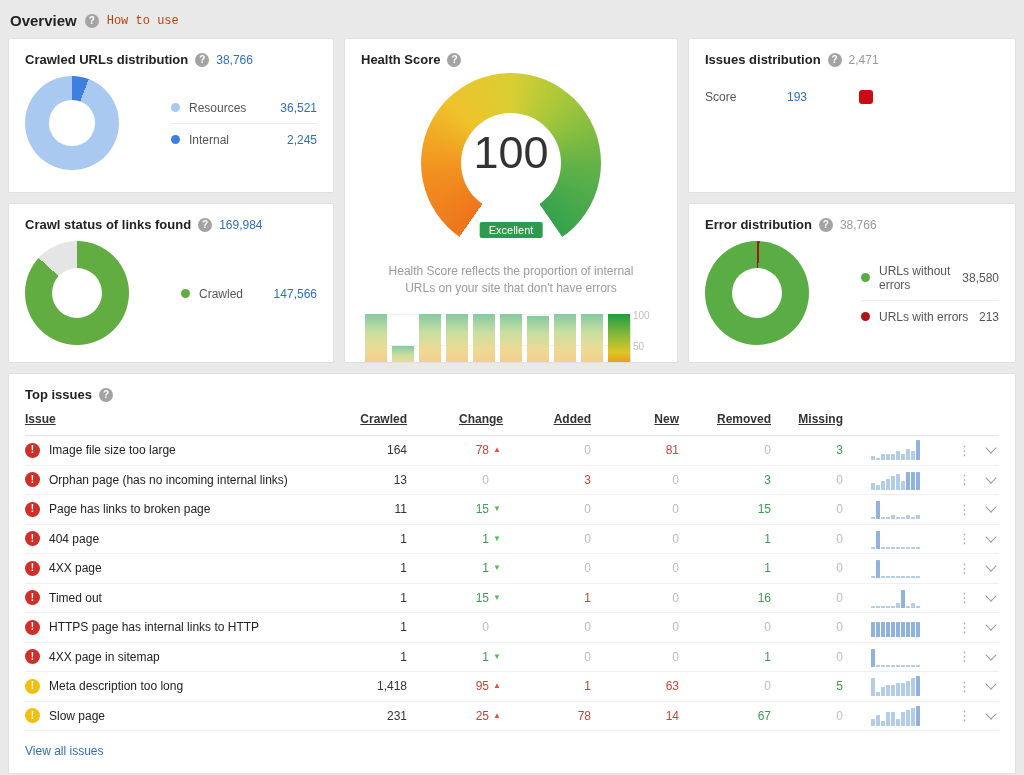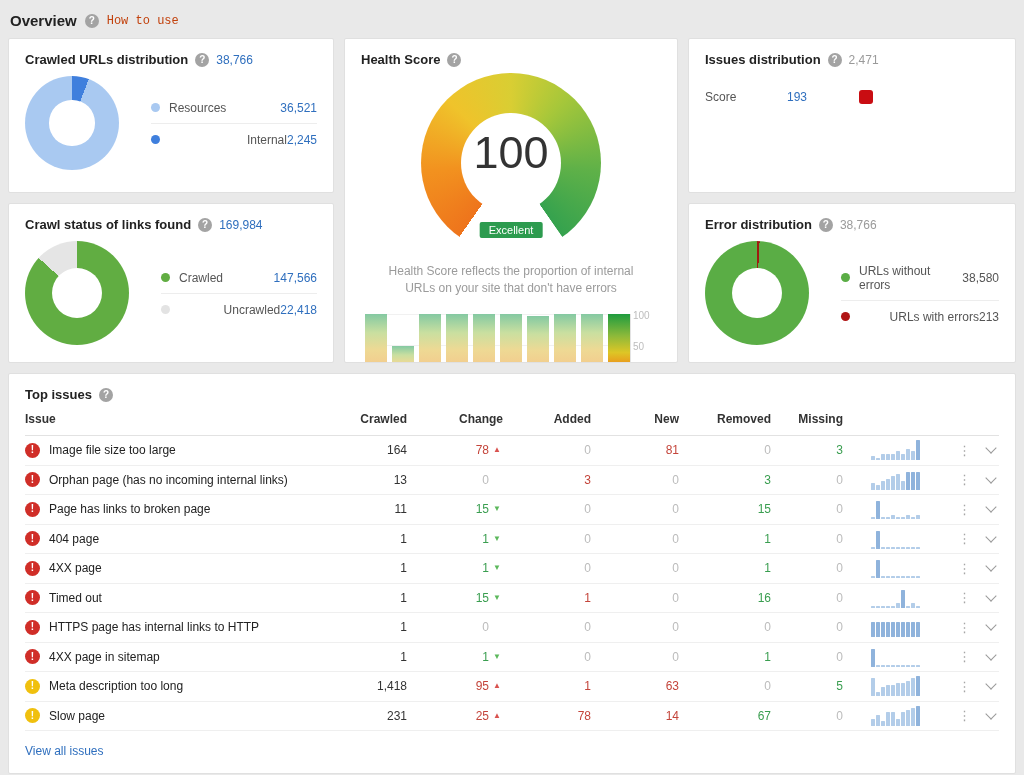--- a/index.html
+++ b/index.html
@@ -23,28 +23,28 @@
   
   .cards { display:grid; grid-template-columns:326px 334px 328px; grid-template-rows:155px 160px; gap:10px; padding:0 8px; }
   .card { background:#fff; border:1px solid #e0e0e0; border-radius:2px; padding:13px 16px; overflow:hidden; }
   .card-hs { grid-column:2; grid-row:1 / span 2; }
   .card-head { display:flex; align-items:center; gap:7px; }
   .card-title { font-weight:bold; font-size:13px; color:#222; }
   .tot-blue { color:#2f6fbe; }
   .tot-gray { color:#9a9a9a; }
 
   
-  .donut-body { display:flex; align-items:center; margin-top:9px; }
+  .donut-body { display:flex; align-items:center; margin-top:9px;gap:20px; }
   .donut { border-radius:50%; position:relative; flex:none; }
   .donut::after { content:""; position:absolute; inset:26%; background:#fff; border-radius:50%; }
   .d-sm { width:94px; height:94px; }
   .d-md { width:104px; height:104px; }
   .legend { flex:1; margin-left:32px; }
   .legend-row { display:flex; align-items:center; padding:9px 0 8px; }
-  .legend-row + .legend-row { border-top:1px solid #ededed;text-align:right; }
+  .legend-row + .legend-row { border-top:1px solid #ededed; }
   .dot { width:9px; height:9px; border-radius:50%; margin-right:9px; flex:none; }
   .legend-label { color:#555; flex:1; }
   .lv-blue { color:#2f6fbe; }
   .lv-dark { color:#555; }
 
   
   .iss-rows { margin-top:17px; }
   .iss-row { display:flex; align-items:center; height:26px; }
   .iss-row + .iss-row { border-top:1px solid #ededed; }
   .iss-label { width:82px; color:#555; }
@@ -71,21 +71,21 @@
   .trend-bars { position:absolute; inset:0; display:flex; align-items:flex-end; gap:5px; }
   .tbar { width:22px; flex:none;
     background:linear-gradient(180deg,#84c9a2 0%,#c9dfa0 30%,#eed994 58%,#f6c389 100%); }
   .tbar.current { background:linear-gradient(180deg,#1f9c3f 0%,#8cb93a 35%,#ddc626 62%,#ee8c1a 85%,#e25a0e 100%); }
   .ytick { position:absolute; left:272px; color:#bdbdbd; font-size:10px; }
 
   
   .ti-card { margin:10px 8px 0; background:#fff; border:1px solid #e0e0e0; border-radius:2px; padding:13px 16px 6px; }
   .t-grid { display:grid; grid-template-columns:1fr 62px 96px 88px 88px 92px 72px 102px 54px; align-items:center; }
   .thead { border-bottom:1px solid #e2e2e2; }
-  .thead > div { padding:10px 0 9px; font-weight:bold; color:#333; }
+  .thead > div { padding:10px 0 9px; font-weight:bold; color:#333;text-decoration:underline; }
   .num { text-align:right; }
   .trow { height:29.5px; border-bottom:1px solid #efefef; }
   .issue-cell { display:flex; align-items:center; gap:9px; min-width:0; }
   .sev { width:15px; height:15px; min-width:15px; border-radius:50%; color:#fff; font-size:10px; font-weight:bold;
          display:inline-flex; align-items:center; justify-content:center; line-height:1; }
   .sev-error { background:#d02e28; }
   .sev-warning { background:#f0c00e; }
   .issue-label { color:#222; white-space:nowrap; overflow:hidden; text-overflow:ellipsis; }
   .v-red { color:#c4453b; } .v-green { color:#3a9e50; } .v-gray { color:#bcbcbc; } .v-dark { color:#333; }
   .change-cell { display:flex; justify-content:flex-end; align-items:center; }
@@ -197,25 +197,20 @@
         <span class="tot-blue">169,984</span>
       </div>
       <div class="donut-body">
         <div class="donut d-md" style="background: conic-gradient(rgb(97, 173, 66) 0%, rgb(97, 173, 66) 86.8%, rgb(229, 229, 229) 86.8%, rgb(229, 229, 229) 100%);"></div>
         <div class="legend">
             <div class="legend-row">
               <span class="dot" style="background: rgb(97, 173, 66);"></span>
               <span class="legend-label">Crawled</span>
               <span class="lv-blue">147,566</span>
             </div>
-            <div class="legend-row">
-              <span class="dot" style="background: rgb(227, 227, 227);"></span>
-              <span class="legend-label">Uncrawled</span>
-              <span class="lv-blue">22,418</span>
-            </div>
           </div>
       </div>
     </div>
 
     <div class="card" style="grid-column:3">
       <div class="card-head">
         <span class="card-title">Error distribution</span>
         <span class="help">?</span>
         <span class="tot-gray">38,766</span>
       </div>

